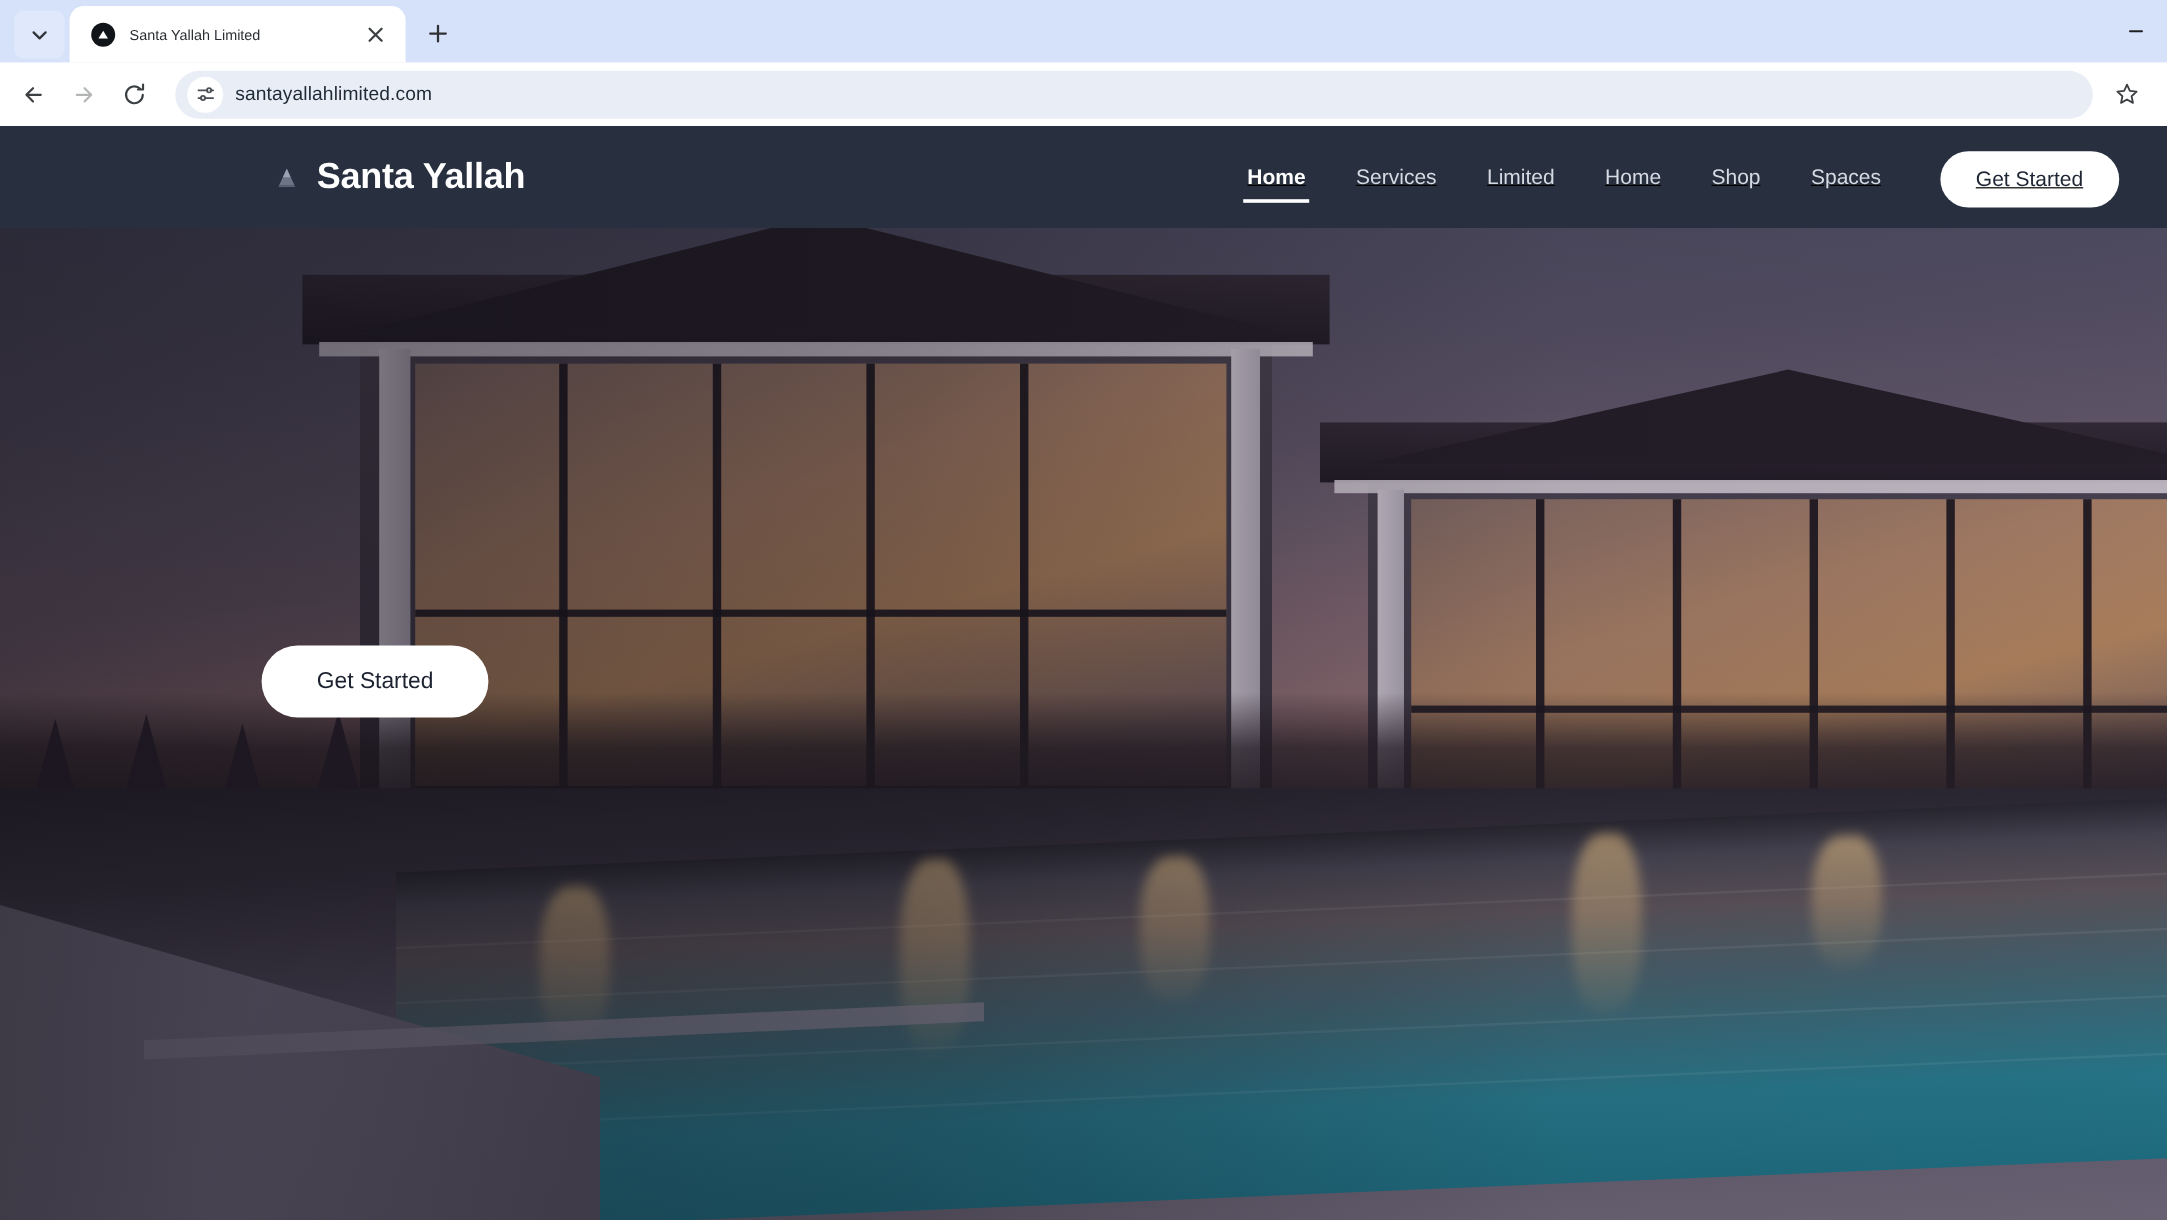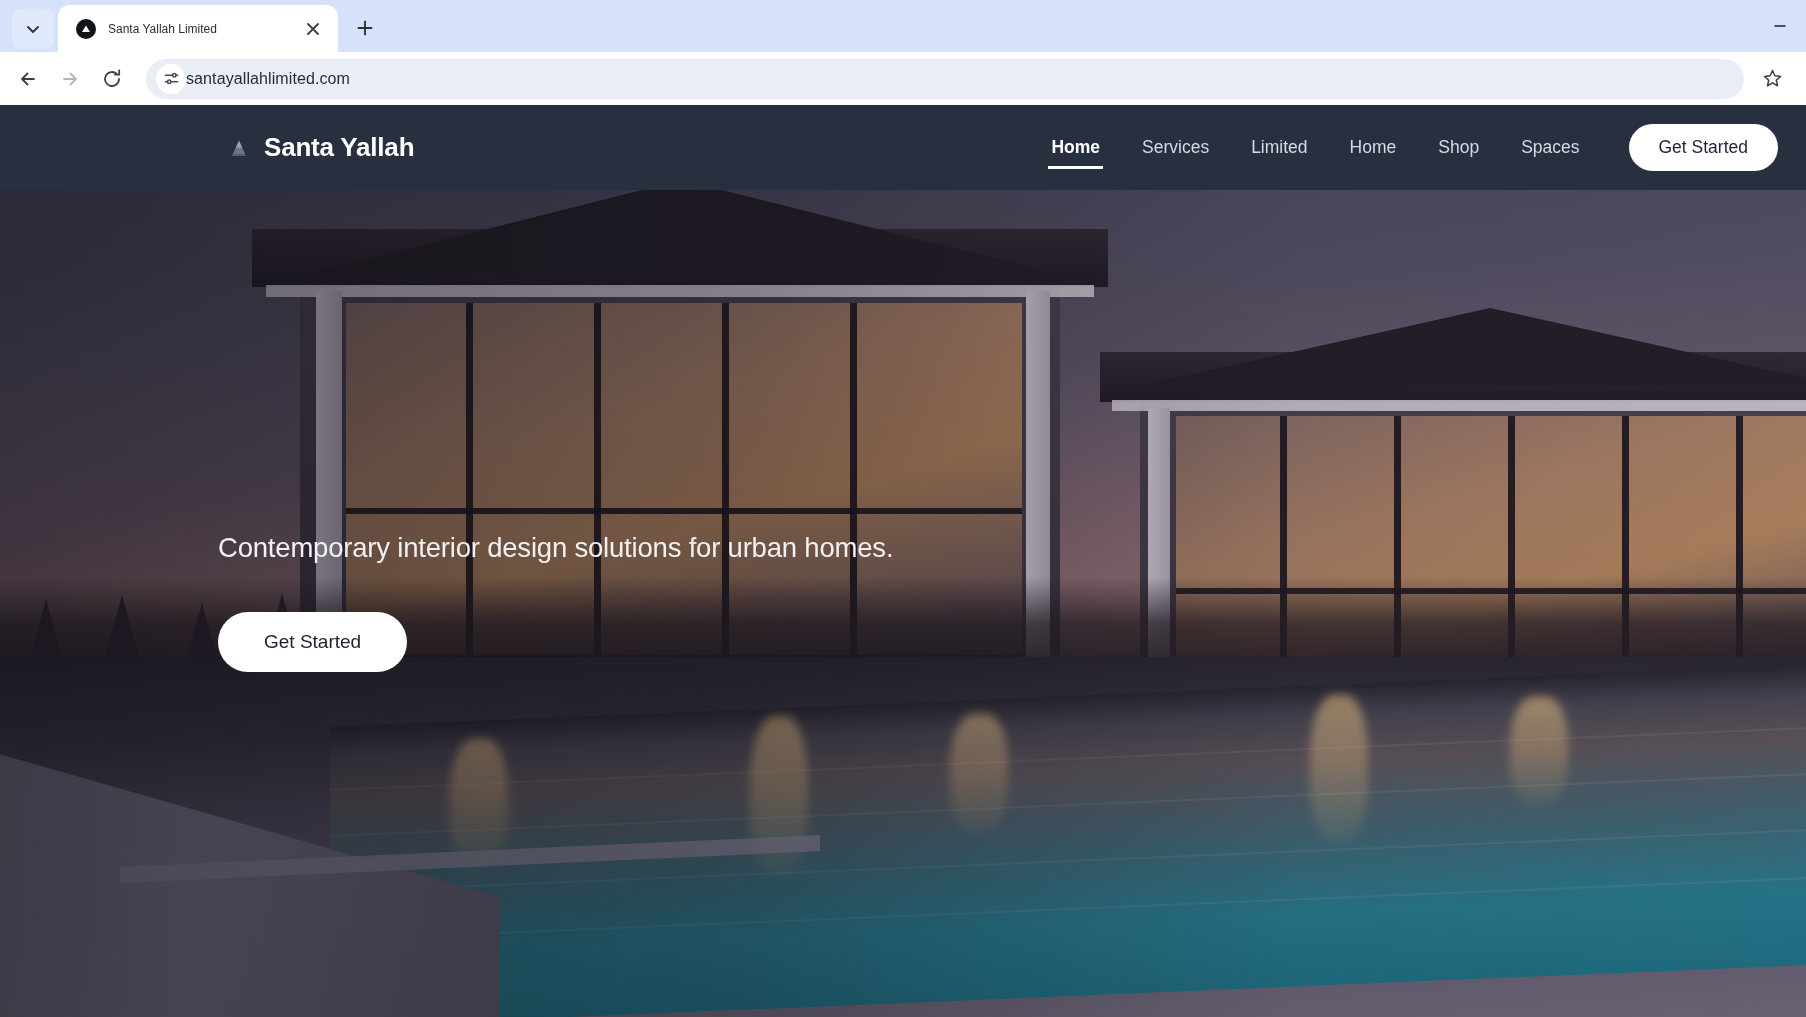--- a/index.html
+++ b/index.html
@@ -103,21 +103,21 @@
   .nav-btn.disabled { opacity: 0.38; }
   .omnibox {
     flex: 1 1 auto;
     height: 40px;
     background: #e9eef6;
     border-radius: 22px;
     display: flex;
     align-items: center;
     margin-left: 12px;
     padding: 0 16px 0 10px;
-    gap: 0;
+    gap: 10px;
     cursor: text;
   }
   .omnibox-icon {
     width: 30px; height: 30px;
     border-radius: 50%;
     background: #ffffff;
     display: flex; align-items: center; justify-content: center;
     flex: 0 0 auto;
   }
   .omnibox-url {
@@ -156,30 +156,31 @@
   .brand {
     display: flex;
     align-items: center;
     gap: 14px;
     margin-left: 228px;
     cursor: pointer;
   }
   .brand-mark { width: 22px; height: 22px; display:block; }
   .brand-name {
     color: #ffffff;
-    font-size: 26px;
+    font-size: 30px;
     font-weight: 700;
     letter-spacing: -0.2px;
   }
   .main-nav {
     margin-left: auto;
     display: flex;
-    align-items: center;
+    align-items: flex-end;
     gap: 0;
-    padding-right: 28px;
+    padding-right: 40px;
+    text-decoration: underline;
   }
   .nav-link {
     color: #d6dae2;
     font-size: 17.5px;
     padding: 0 21px;
     height: 50px;
     display: flex;
     align-items: center;
     position: relative;
     cursor: pointer;
@@ -552,21 +553,20 @@
         <div class="pool-reflect" style="left:980px; top:10px;  height:150px;"></div>
         <div class="pool-reflect" style="left:1180px;top:20px;  height:110px;"></div>
       </div>
 
       <div class="deck-left"></div>
       <div class="deck-edge"></div>
 
       <div class="hero-scrim"></div>
 
       <div class="hero-content">
-        <p class="hero-sub">Contemporary interior design solutions for urban homes.</p>
         <button class="hero-btn">Get Started</button>
       </div>
     </div>
 
     <div class="site-header">
       <div class="brand">
         <svg class="brand-mark" viewBox="0 0 24 24">
           <path d="M12 4 L19 19 H5 Z" fill="#6c7486"></path>
           <path d="M12 4 L15.5 11.6 H8.5 Z" fill="#9aa2b4"></path>
           <path d="M5 19 H19 L19.6 20.6 H4.4 Z" fill="#5d6475"></path>

